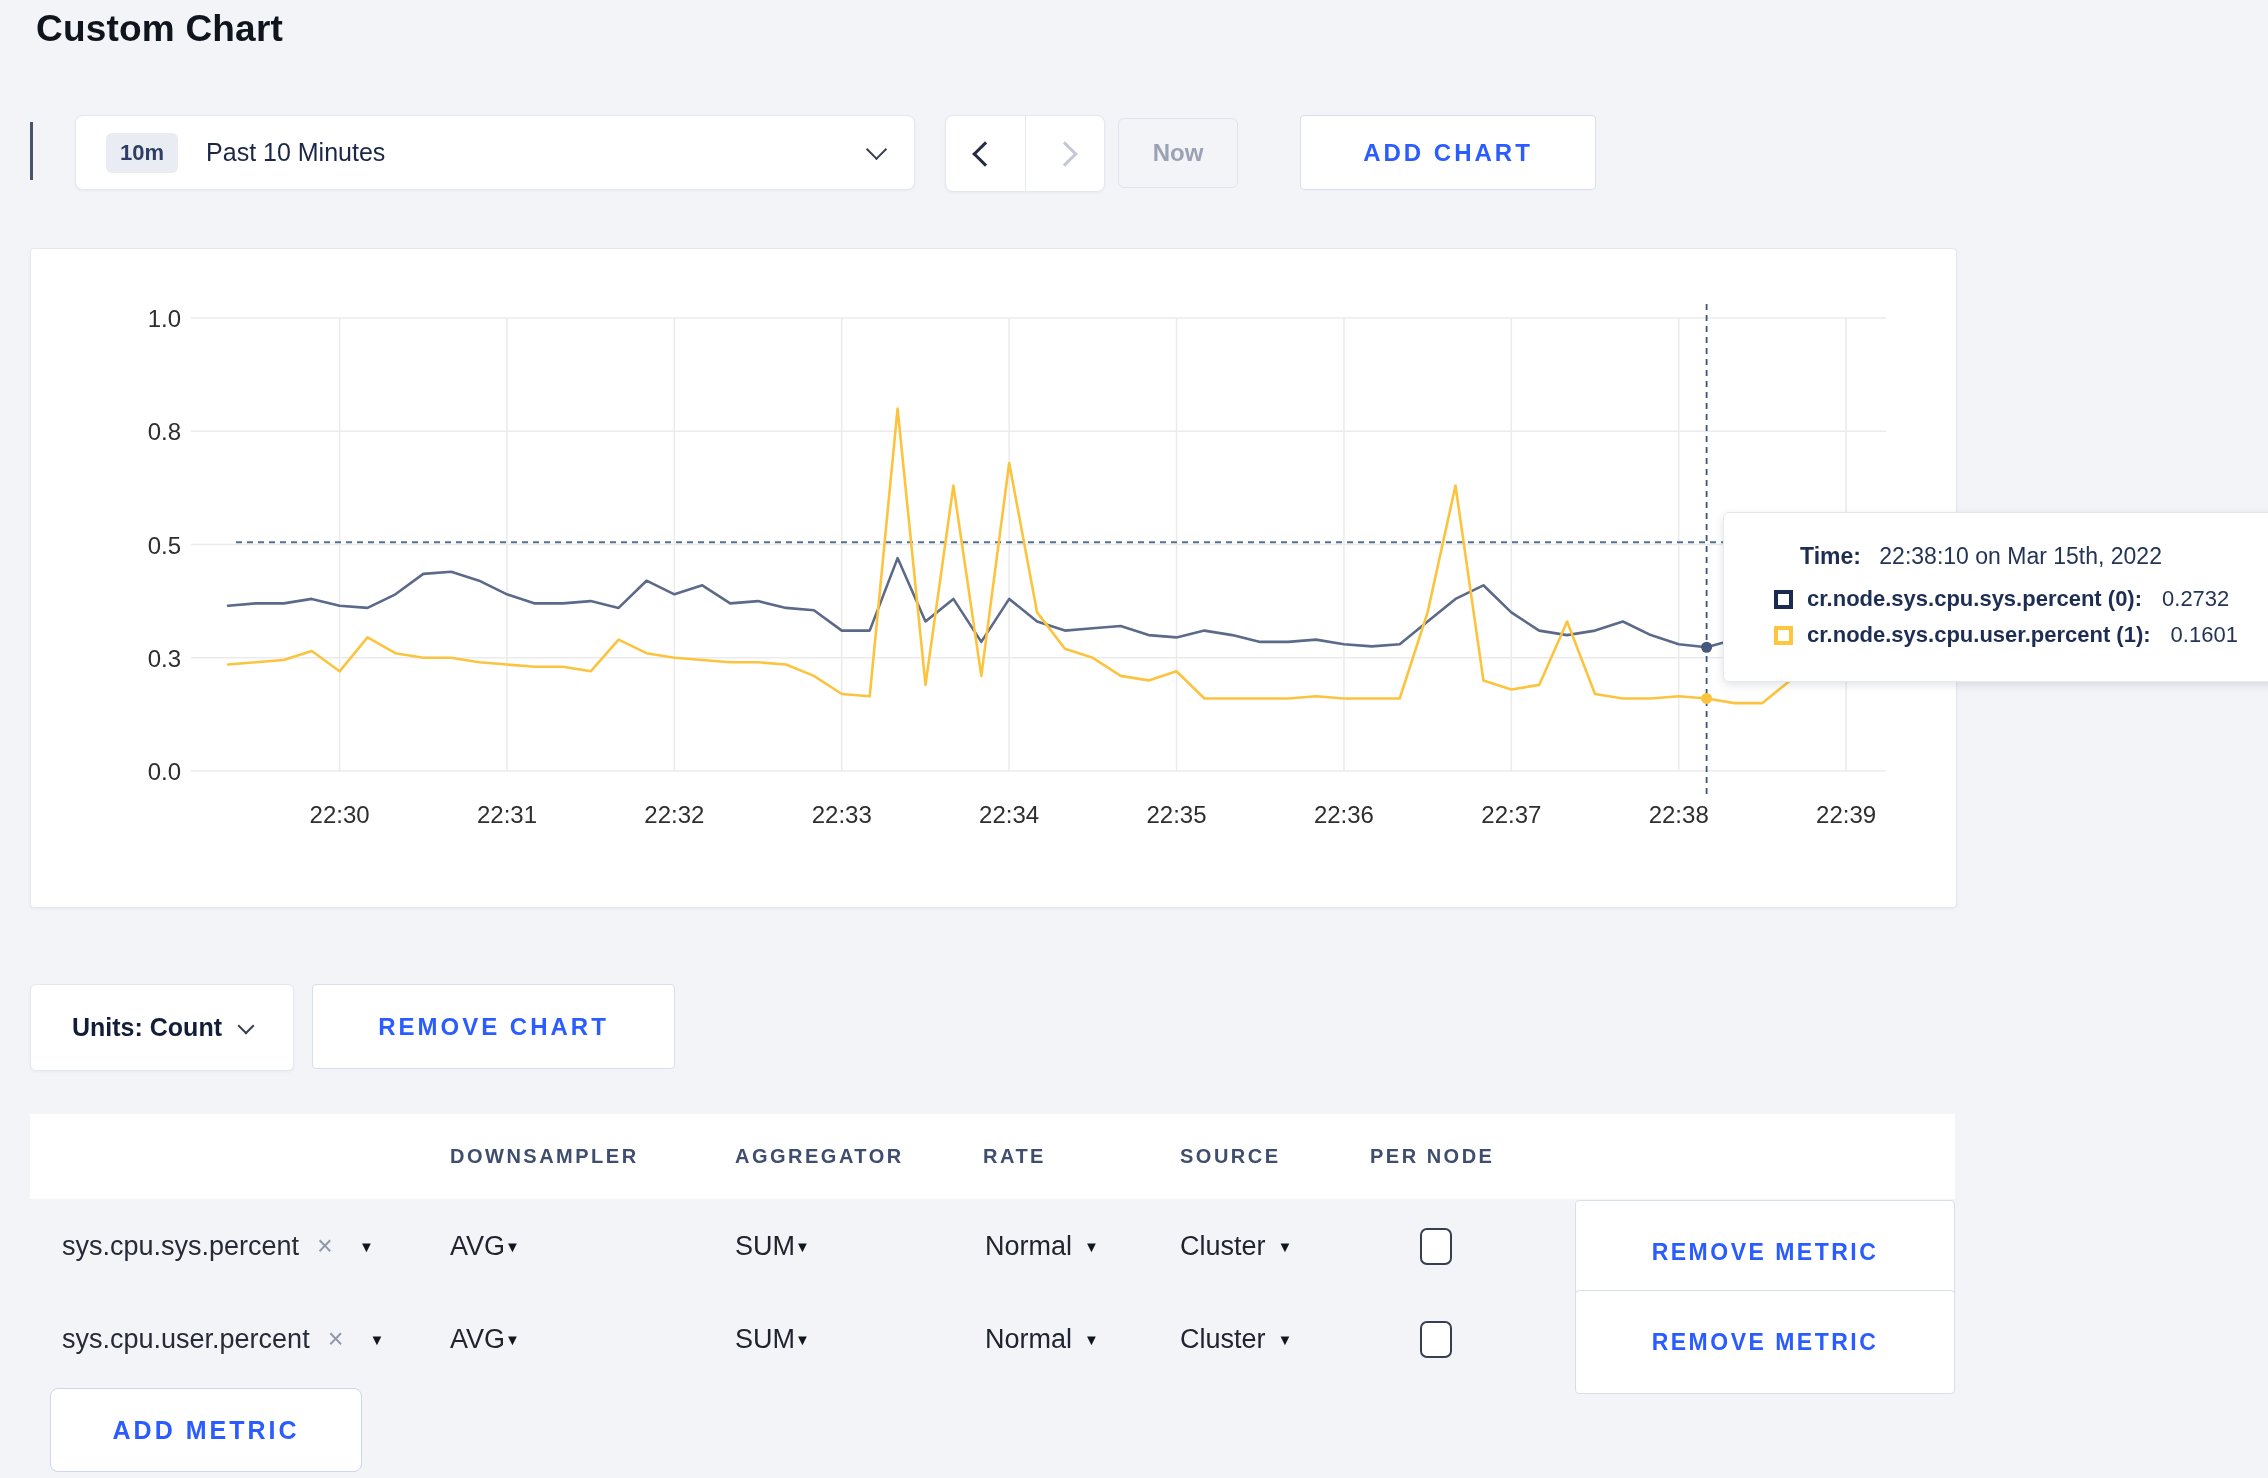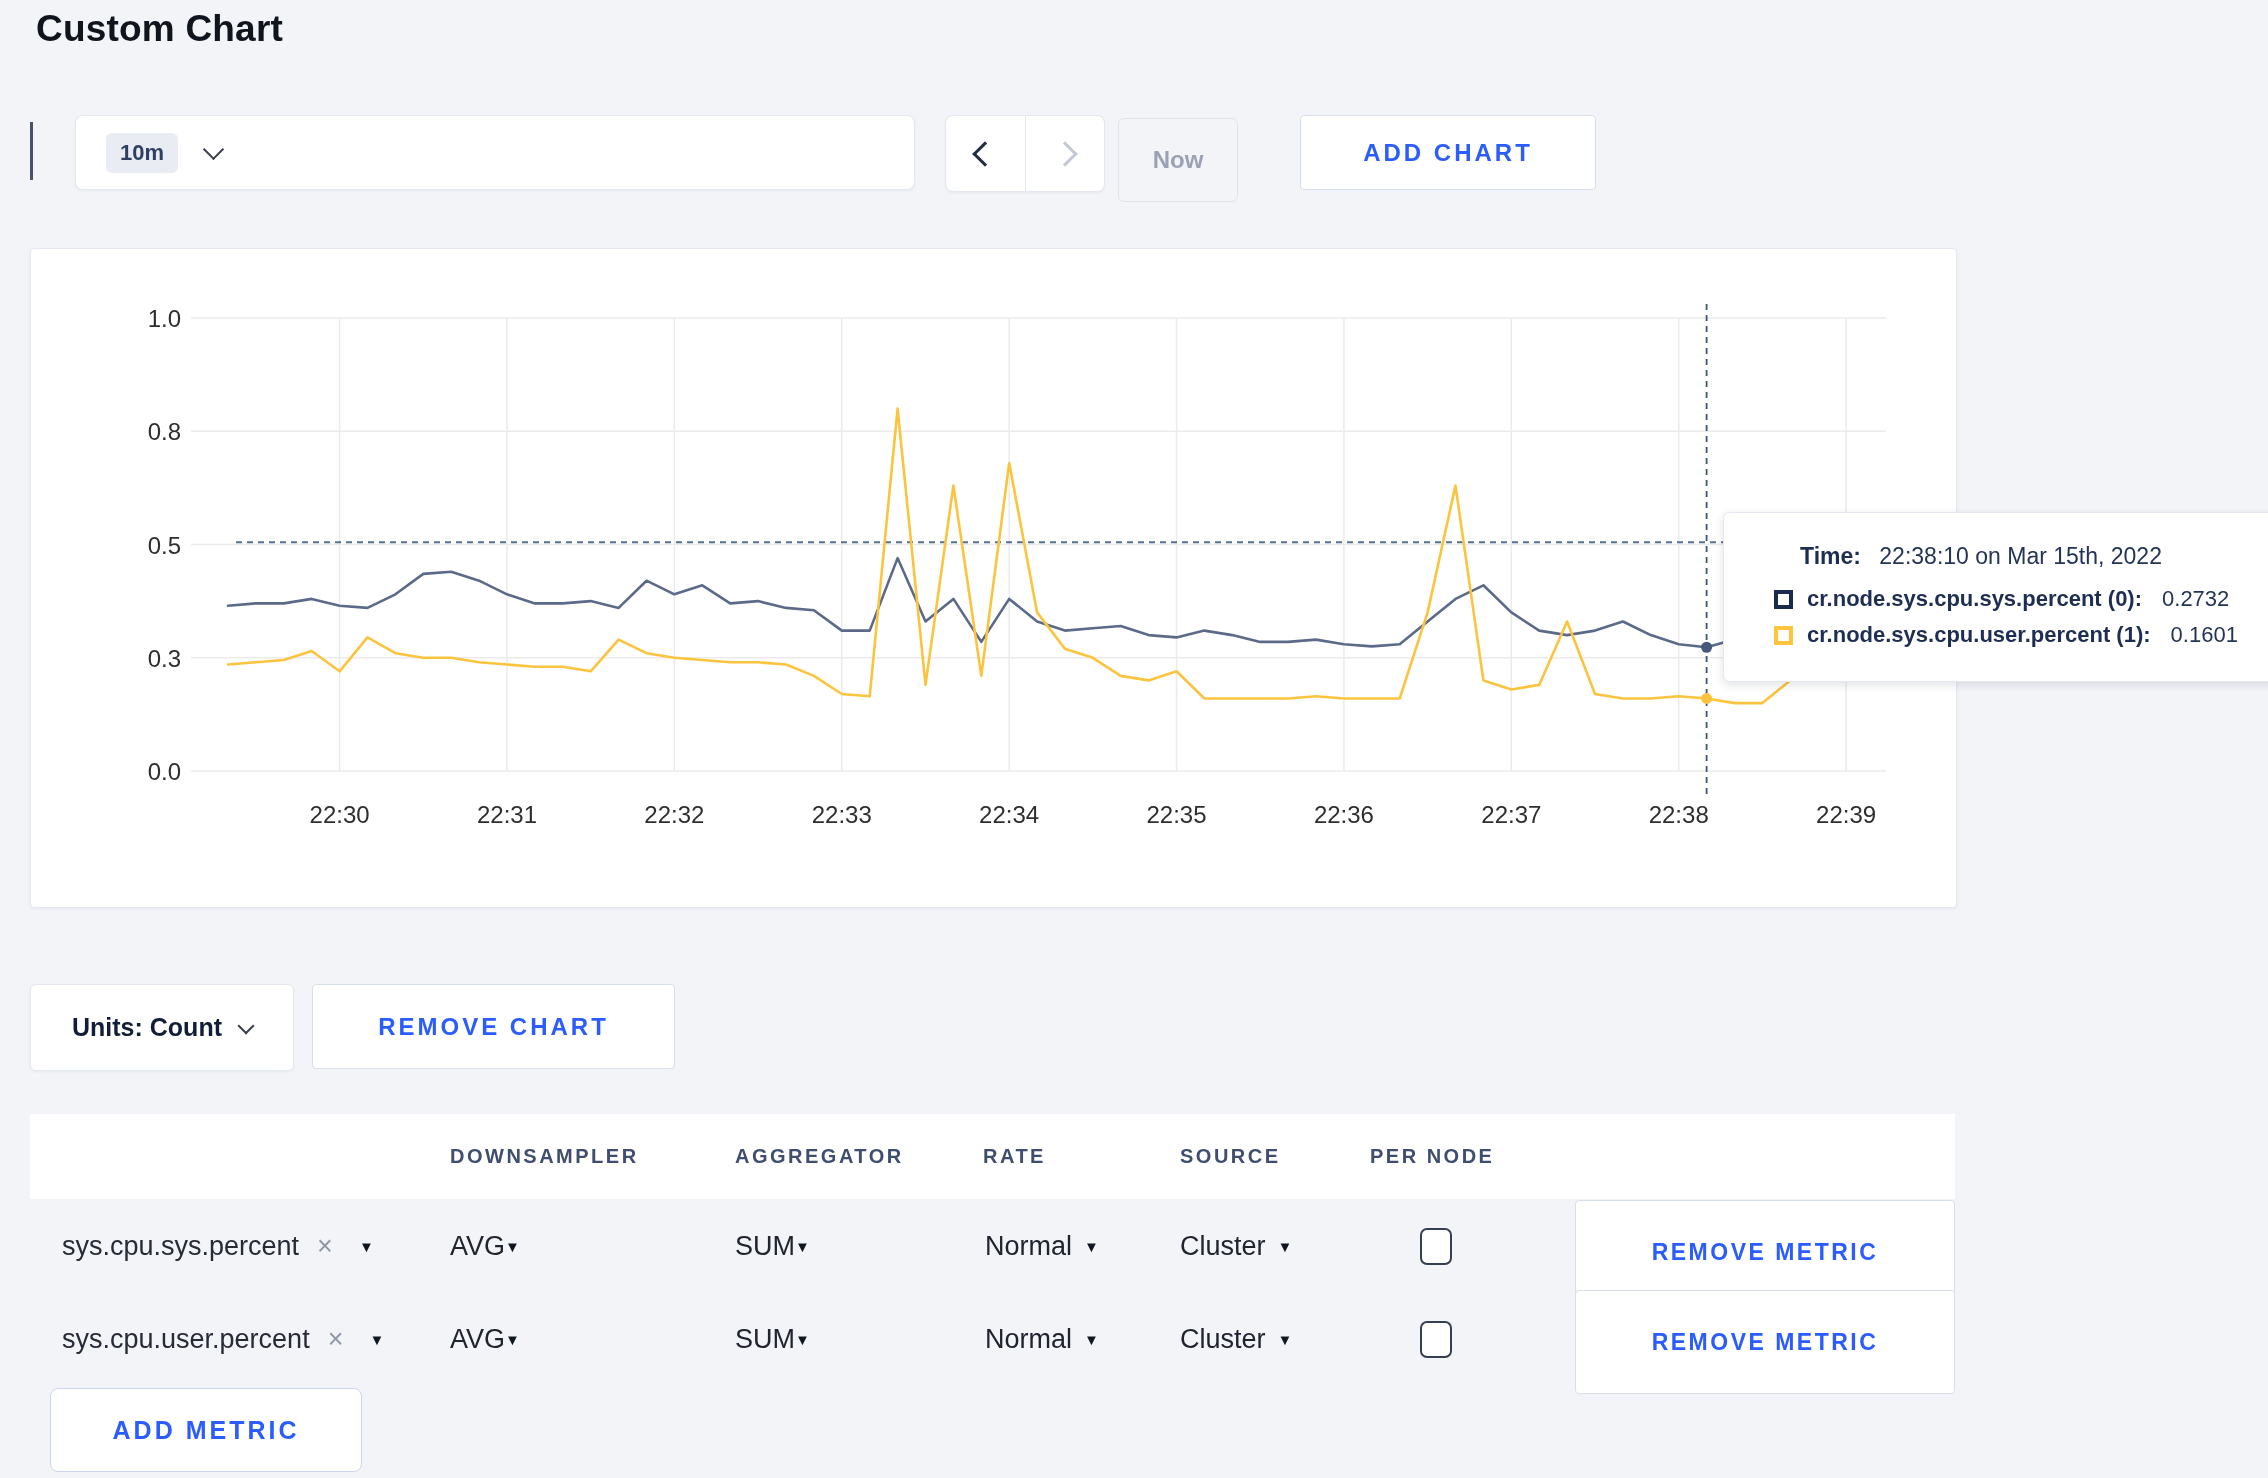--- a/index.html
+++ b/index.html
@@ -28,21 +28,21 @@
   #time-label{font-size:25px;font-weight:500;color:#1b2744;flex:1;}
   .chev{width:13px;height:13px;border-right:2.5px solid #39404f;border-bottom:2.5px solid #39404f;transform:rotate(45deg);margin-top:-6px;}
   #pager{
     left:945px;top:115px;width:158px;height:75px;border-radius:8px;display:flex;
   }
   .pager-half{flex:1;display:flex;align-items:center;justify-content:center;cursor:pointer;}
   .pager-half + .pager-half{border-left:1px solid #e4e8f0;}
   .chev-left{width:15px;height:15px;border-left:3.5px solid #232c45;border-bottom:3.5px solid #232c45;transform:rotate(45deg);}
   .chev-right{width:15px;height:15px;border-right:3.5px solid #c2c8d4;border-top:3.5px solid #c2c8d4;transform:rotate(45deg);}
   #now-button{
-    left:1118px;top:118px;width:120px;height:84px;border:1px solid #dfe4ed;border-radius:6px;
+    left:1118px;top:118px;width:120px;height:70px;border:1px solid #dfe4ed;border-radius:6px;
     display:flex;align-items:center;justify-content:center;
     font-size:24px;font-weight:600;color:#9aa2b4;cursor:pointer;box-sizing:border-box;
   }
   .blue-btn{
     background:#fff;border:1px solid #d8dfec;border-radius:4px;
     display:flex;align-items:center;justify-content:center;
     font-size:24px;font-weight:600;letter-spacing:3px;color:#2a5cff;cursor:pointer;box-sizing:border-box;
   }
   #add-chart-button{left:1300px;top:115px;width:296px;height:75px;}
   
@@ -90,20 +90,21 @@
 </style>
 </head>
 <body>
 
 <div class="abs" id="page-title">Custom Chart</div>
 
 <div class="abs" id="toolbar-left-divider"></div>
 
 <div class="abs card" id="time-dropdown">
   <span id="time-badge">10m</span>
+  <span id="time-label">Past 10 Minutes</span>
   <span class="chev"></span>
 </div>
 
 <div class="abs card" id="pager">
   <div class="pager-half">
     <span class="chev-left"></span>
   </div>
   <div class="pager-half">
     <span class="chev-right"></span>
   </div>

